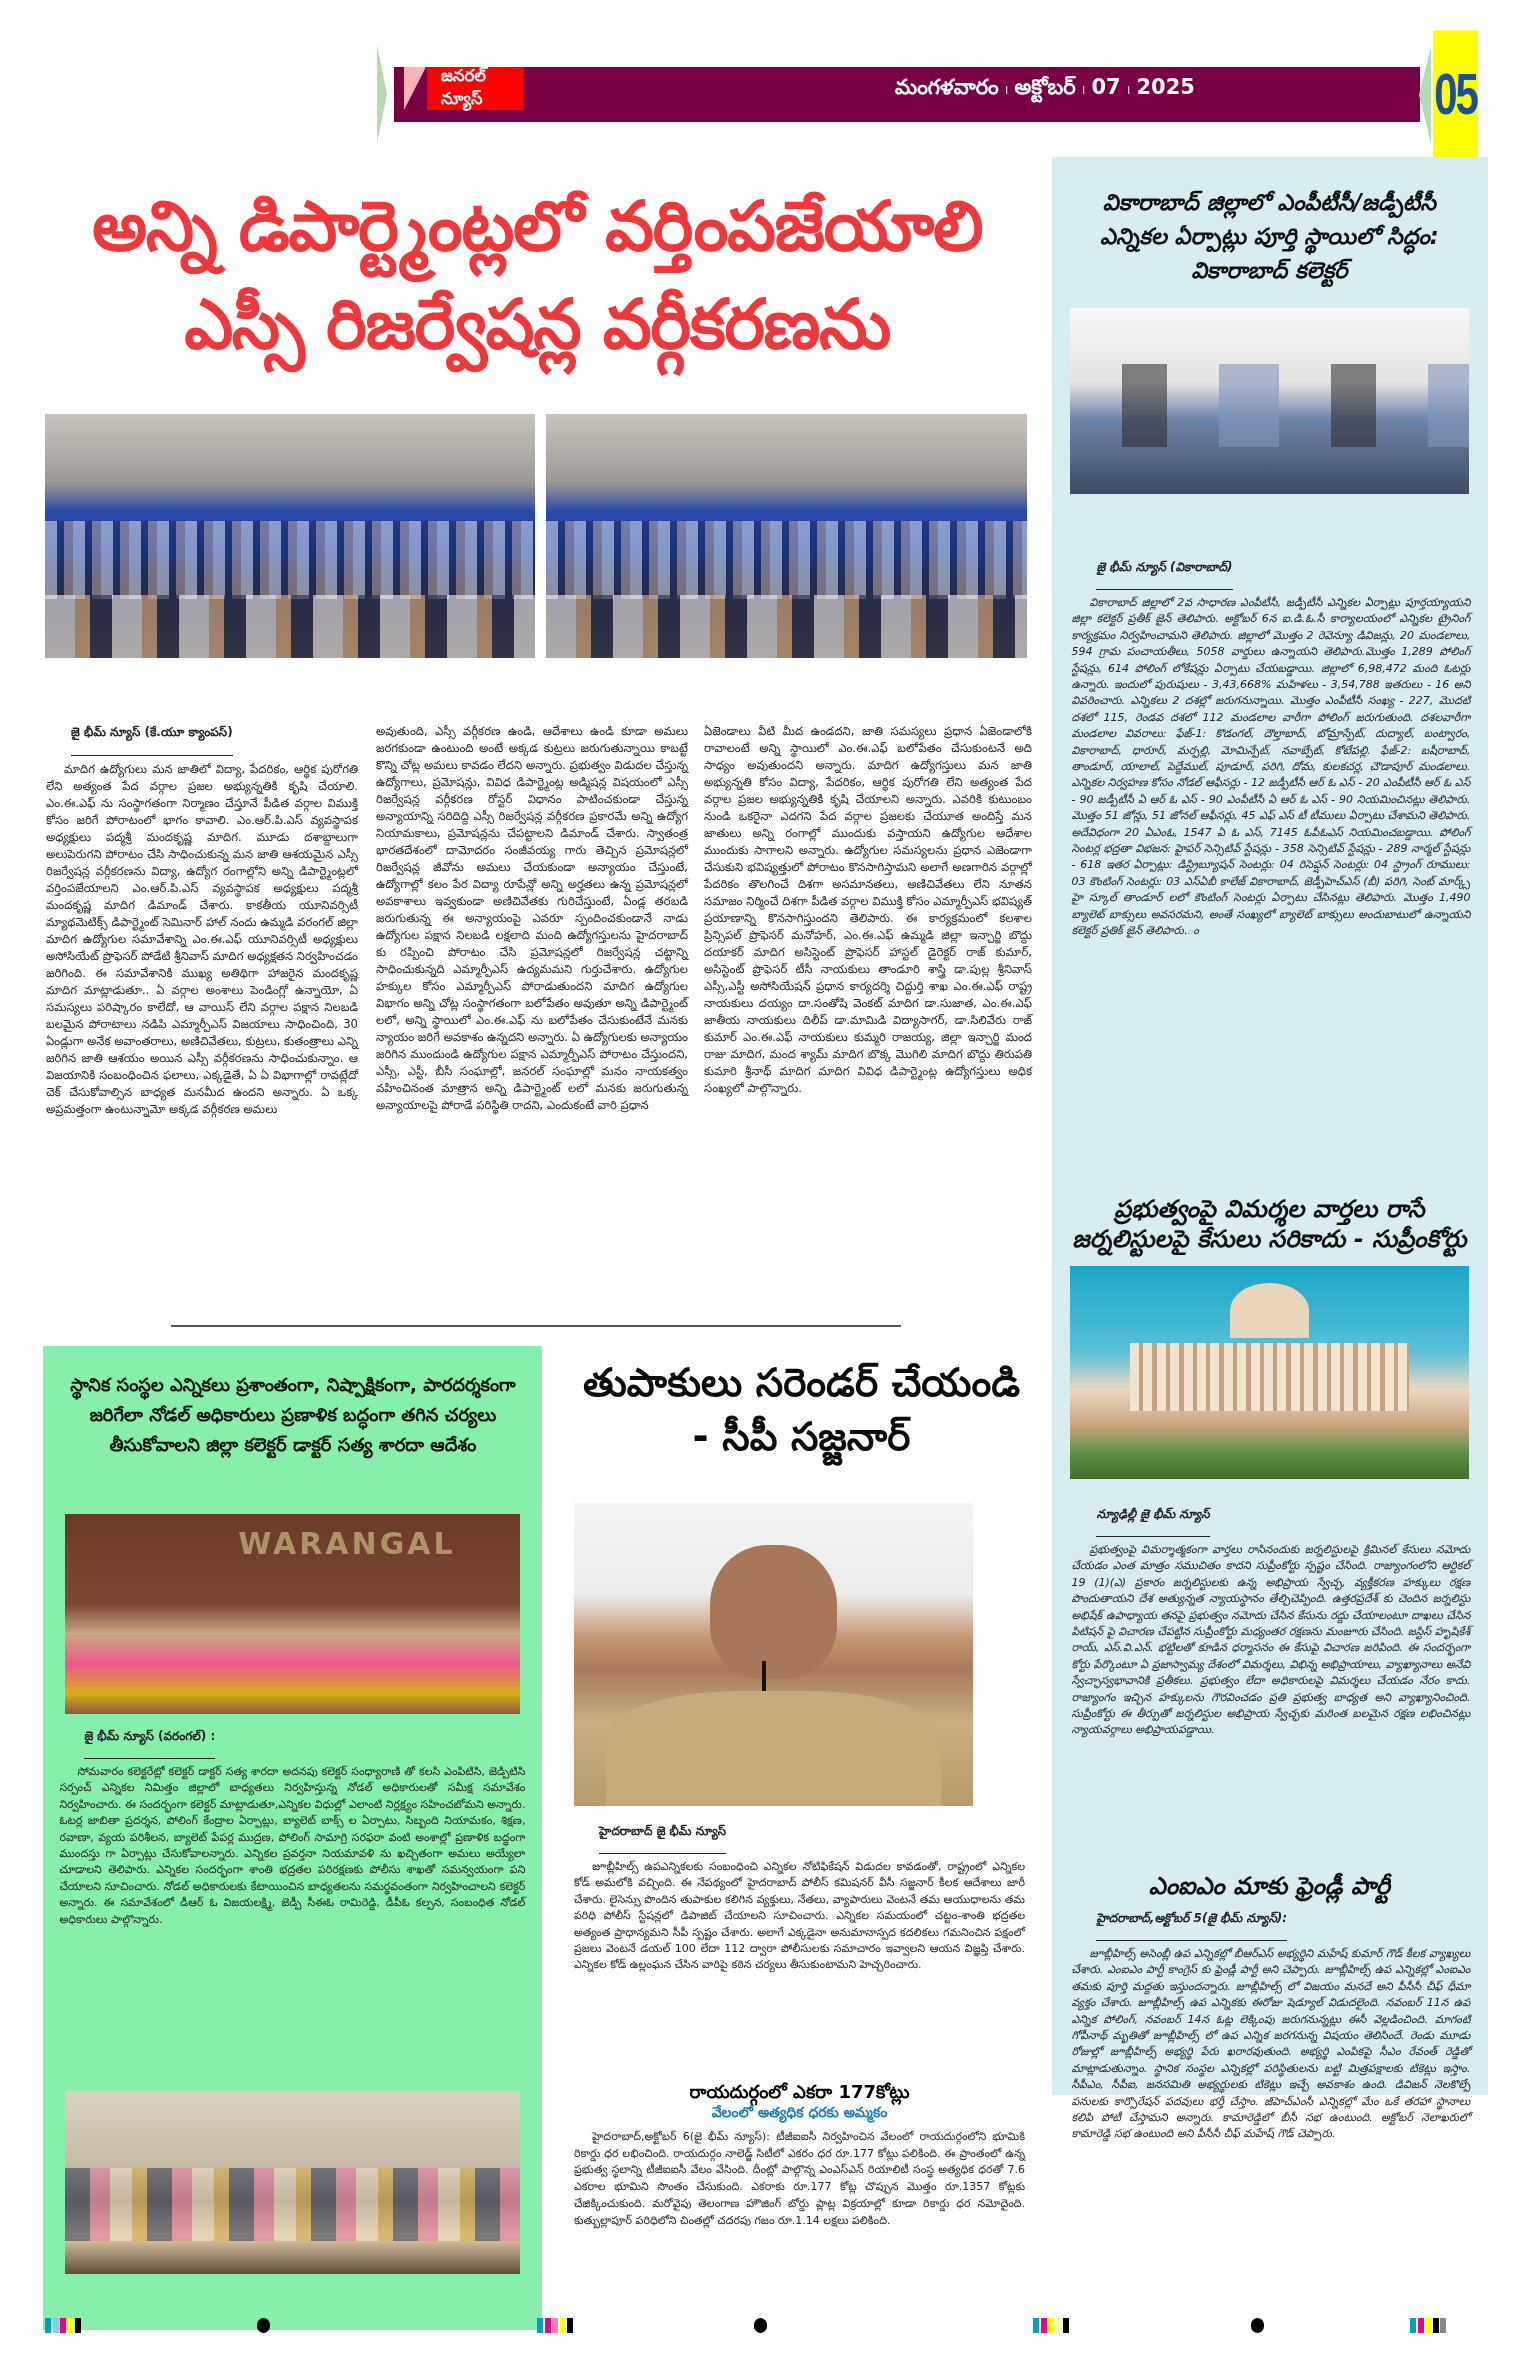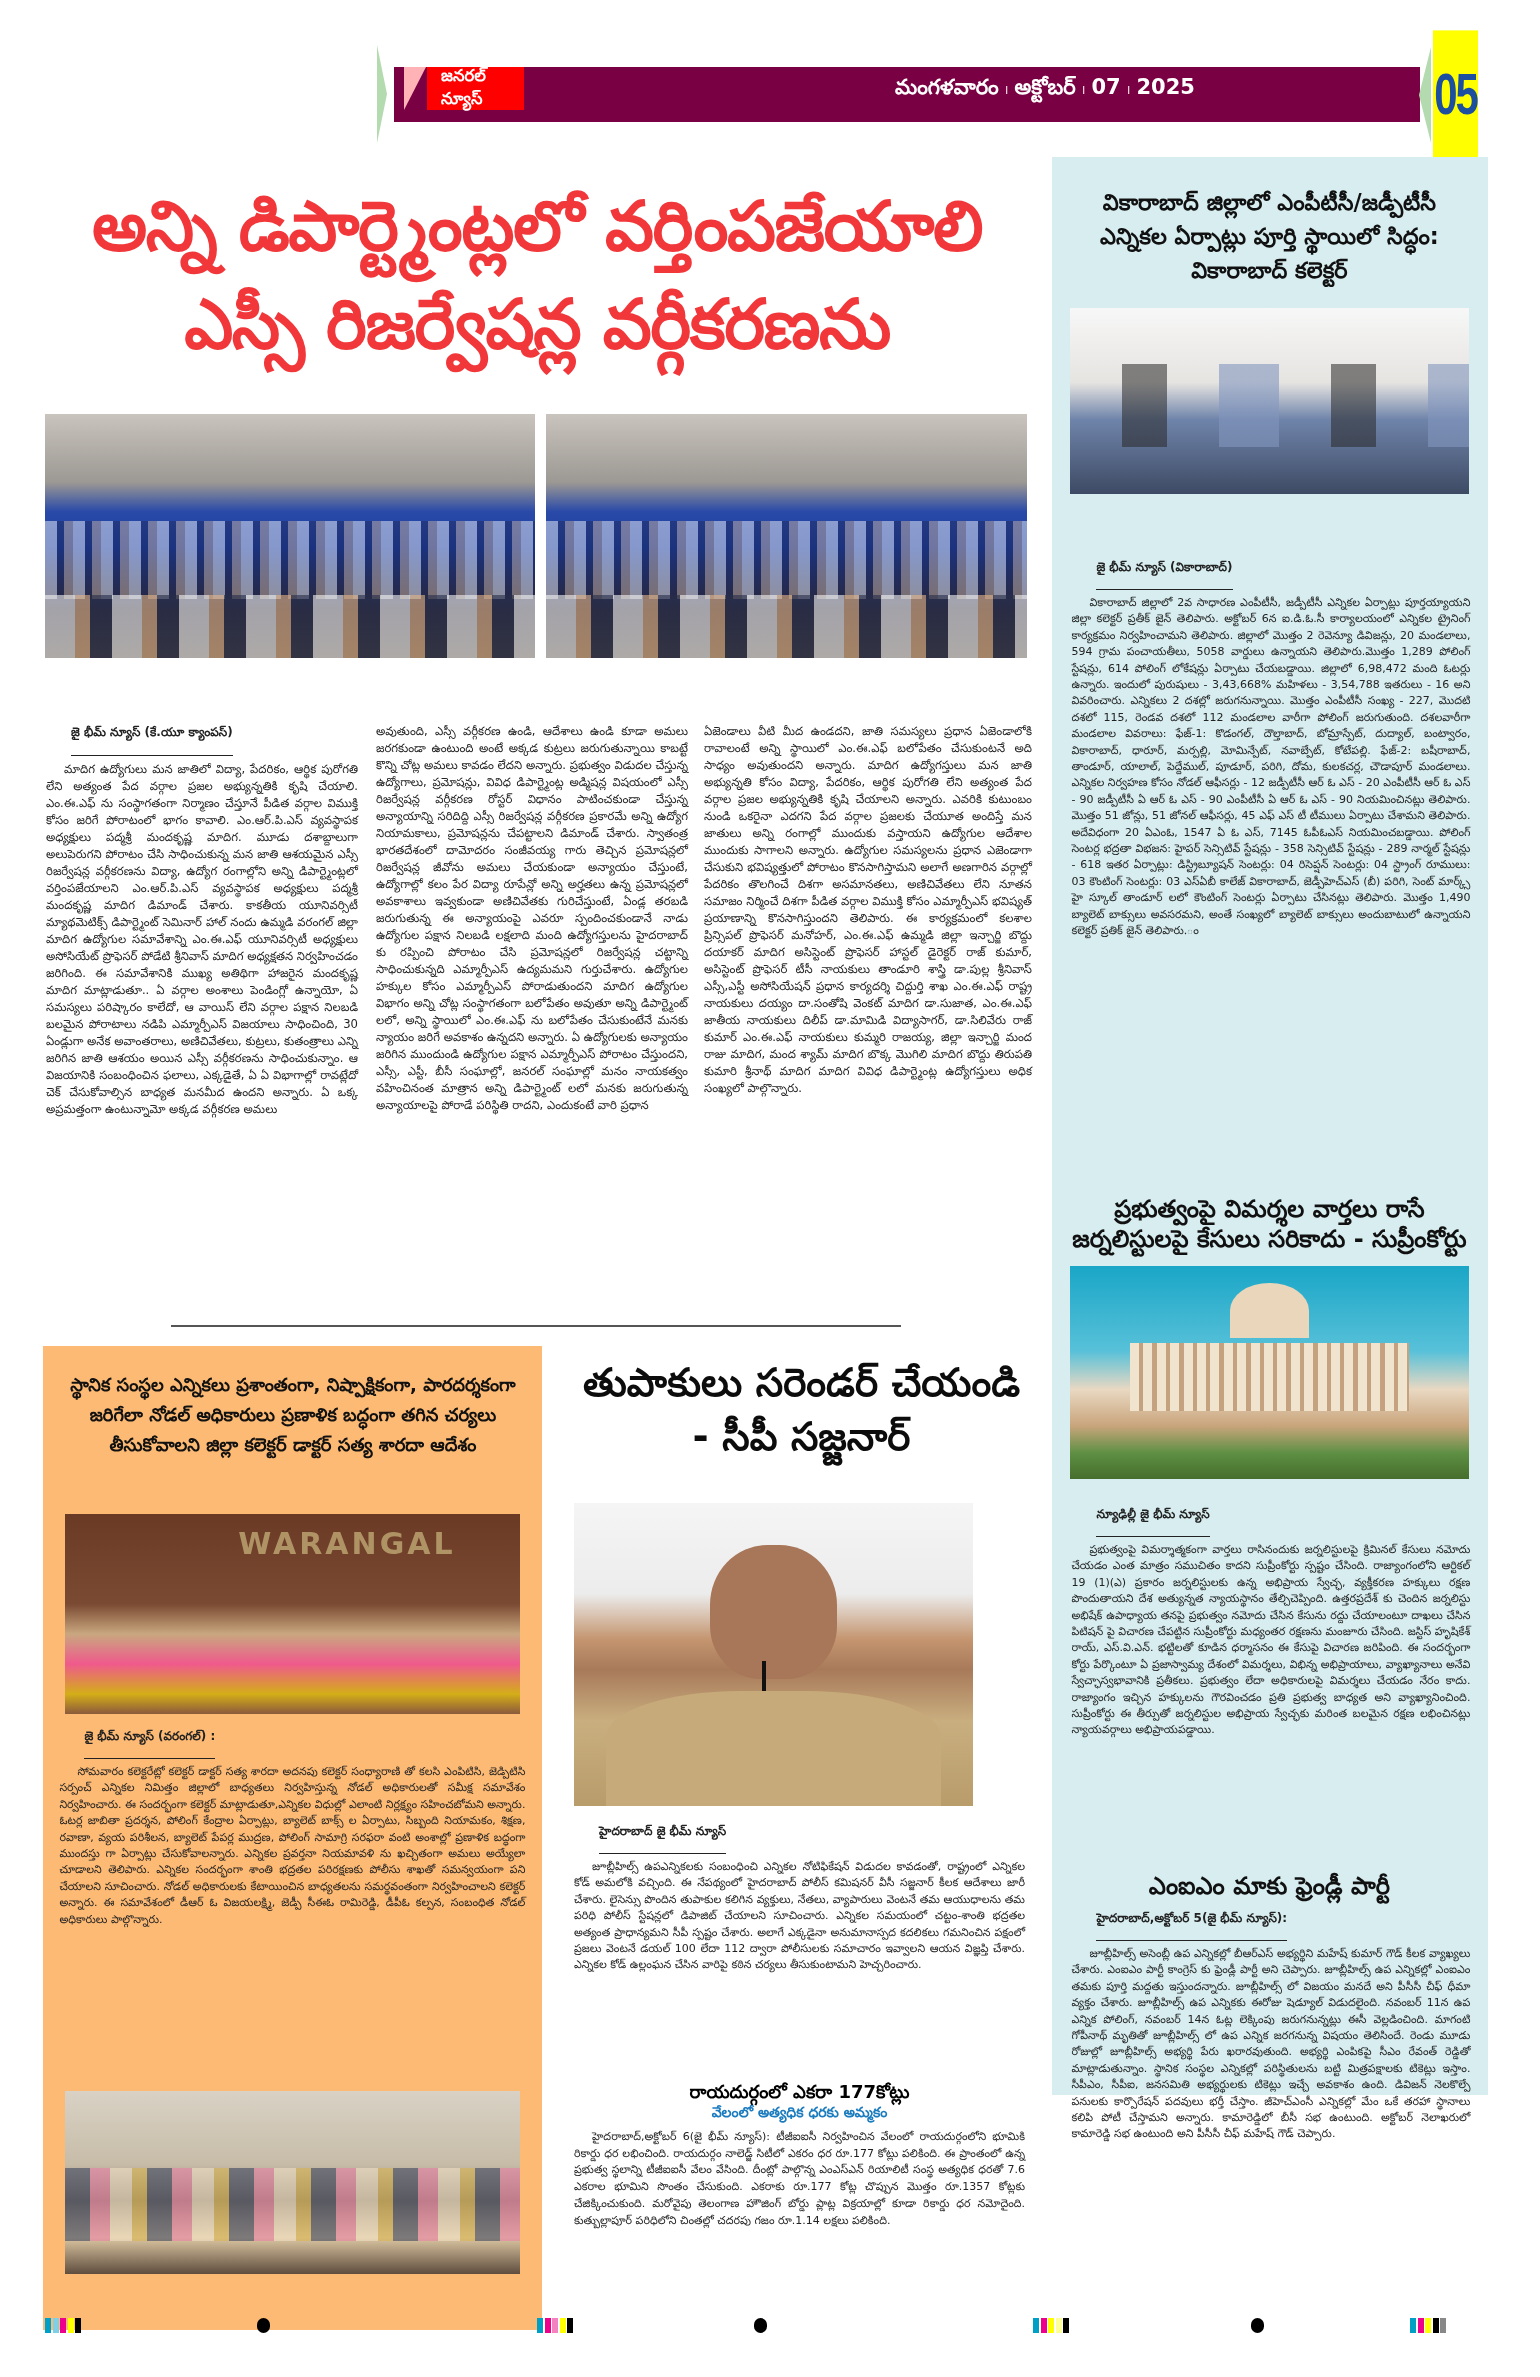--- a/index.html
+++ b/index.html
@@ -47,23 +47,23 @@
   .photo-cp::before { content:""; position:absolute; left:34%; top:14%; width:32%; height:44%; border-radius:45% 45% 40% 40%; background:#a87658; }
   .photo-cp::after { content:""; position:absolute; left:8%; right:8%; bottom:0; height:38%; border-radius:40% 40% 0 0; background:#c7aa7a; }
   .mic { position:absolute; left:47%; top:52%; width:4.5px; height:48%; background:#111; }
 
   
   .col-text { position: absolute; font-size: 11.6px; line-height: 17px; color: #222; text-align: justify; font-family: "DejaVu Sans", sans-serif; }
   .col-text p { text-indent: 18px; }
   .dateline { display: inline-block; font-weight: bold; font-size: 12px; border-bottom: 1.5px solid #222; padding-bottom: 14px; margin: 0 0 4.5px 25px; }
 
   
-  .box-blue { position: absolute; left: 1052px; top: 157px; width: 436px; height: 1938px; background: #d7edf0; }
+  .box-blue { position: absolute; left: 1052px; top: 157px; width: 436px; height: 1938px; background: #d7edf0; font-style: italic; }
   .box-headline { position: absolute; font-weight: bold; color: #111; text-align: center; }
-  .box-pink { position: absolute; left: 43px; top: 1346px; width: 499px; height: 984px; background: #fdba74; }
+  .box-pink { position: absolute; left: 43px; top: 1346px; width: 499px; height: 984px; background: #86efac; }
 
   .h-black { position: absolute; left: 574px; top: 1356px; width: 455px; text-align: center; font-weight: bold; font-size: 39px; line-height: 54px; color: #0c0c0c; }
   .sub-head { position: absolute; font-weight: bold; text-align: center; }
   .blue-sub { color: #1a7bbf; }
 
   .divider { position: absolute; height: 1.5px; background: #555; }
 
   
   .reg { position: absolute; top: 2318px; height: 15px; display: flex; }
   .reg span { display:block; width: 6px; height: 15px; margin-right: 1.5px; }

